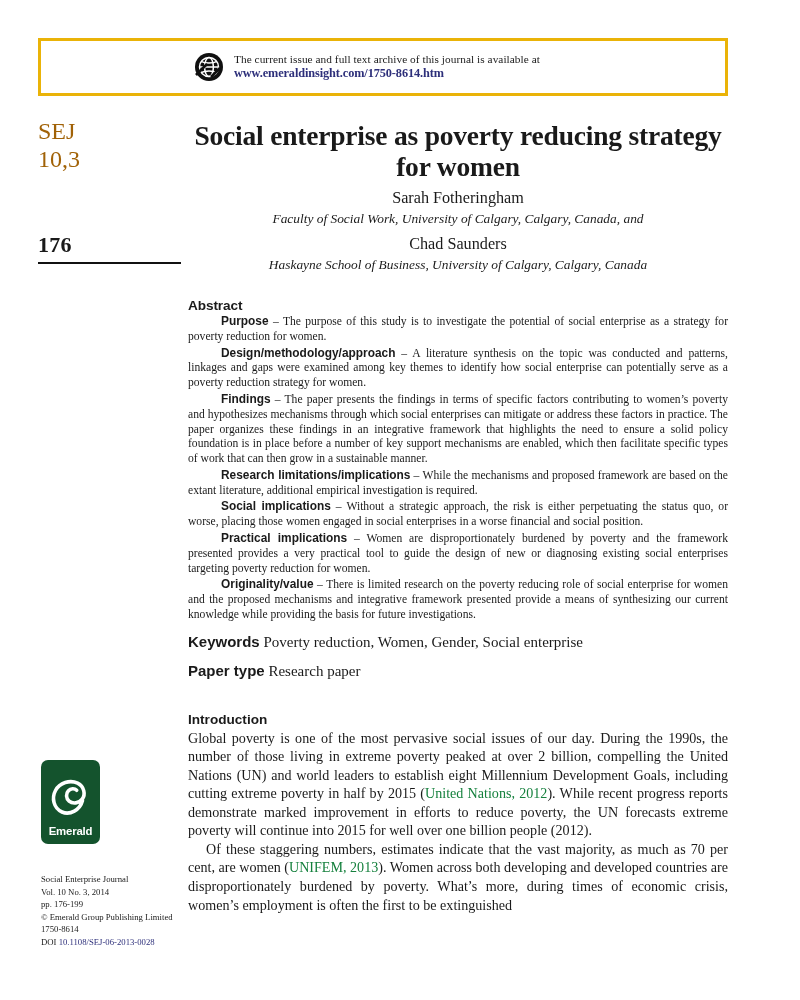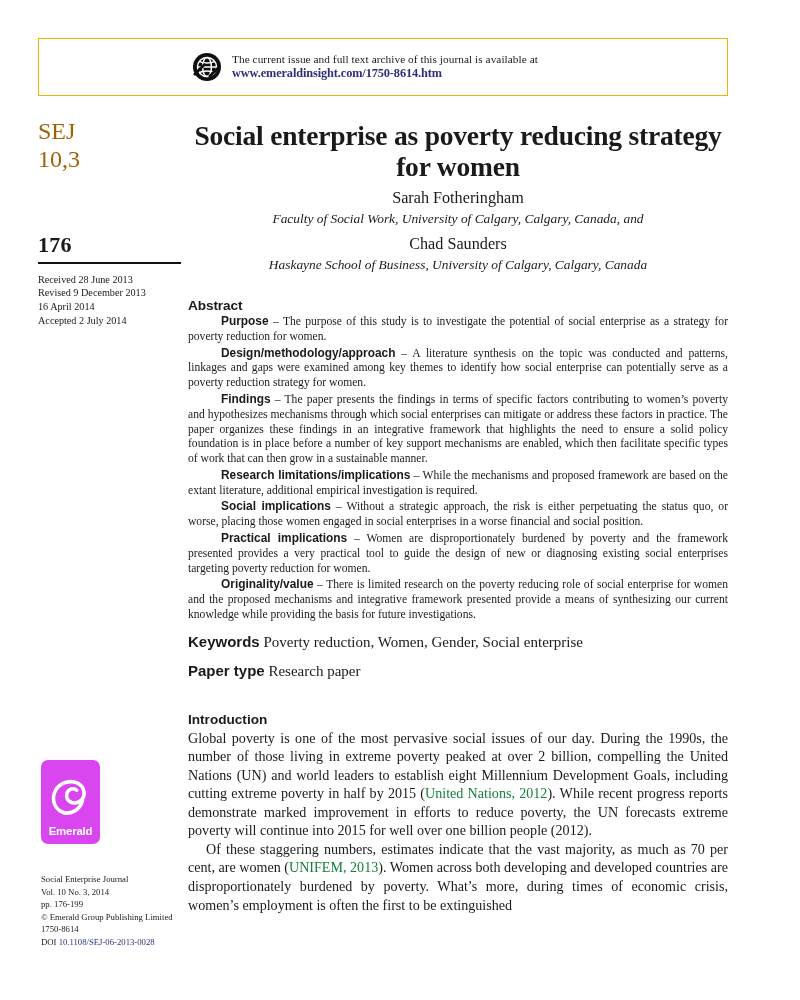--- a/index.html
+++ b/index.html
@@ -17,21 +17,21 @@
     overflow: hidden;
   }
 
   
   #archive-banner {
     position: absolute;
     left: 38px;
     top: 38px;
     width: 690px;
     height: 58px;
-    border: 1px solid #eab308;
+    border: 3px solid #eab308;
     display: flex;
     align-items: center;
   }
   #archive-inner {
     display: flex;
     align-items: center;
     margin-left: 152px;
   }
   #globe-icon {
     width: 32px;
@@ -85,21 +85,21 @@
   
   #emerald-block {
     position: absolute;
     left: 41px;
     top: 760px;
     width: 146px;
   }
   #emerald-logo {
     width: 59px;
     height: 84px;
-    background: #d946ef;
+    background: #14532d;
     border-radius: 7px;
     position: relative;
   }
   #emerald-spiral { position: absolute; left: 8px; top: 7px; }
   #emerald-wordmark {
     position: absolute;
     bottom: 7px;
     left: 0;
     width: 100%;
     text-align: center;
@@ -225,26 +225,20 @@
   </div>
 </div>
 
 <div id="left-rail">
   <div id="journal-abbrev">
     <div>SEJ</div>
     <div>10,3</div>
   </div>
   <div id="folio">176</div>
   <div id="folio-rule"></div>
-  <div id="history-dates">
-    <div>Received 28 June 2013</div>
-    <div>Revised 9 December 2013</div>
-    <div>16 April 2014</div>
-    <div>Accepted 2 July 2014</div>
-  </div>
 </div>
 
 <div id="emerald-block">
   <div id="emerald-logo">
     <span id="emerald-spiral">
       <svg width="43" height="52" viewBox="0 0 43 52" aria-hidden="true">
         <path d="M33.5 33.5 C31 43, 21 48.5, 13 45 C4.5 41.2, 2.5 31, 6.5 23.5
                  C10.6 15.8, 21 12.4, 28.6 16.2 C35.2 19.5, 36.8 27.4, 33.2 32.2
                  C30 36.4, 23.8 37.2, 20.1 34.1 C16.9 31.4, 16.7 26.6, 19.4 23.8
                  C21.7 21.3, 25.6 21.2, 27.7 23.3" fill="none" stroke="#ffffff" stroke-width="3.6" stroke-linecap="round"></path>

